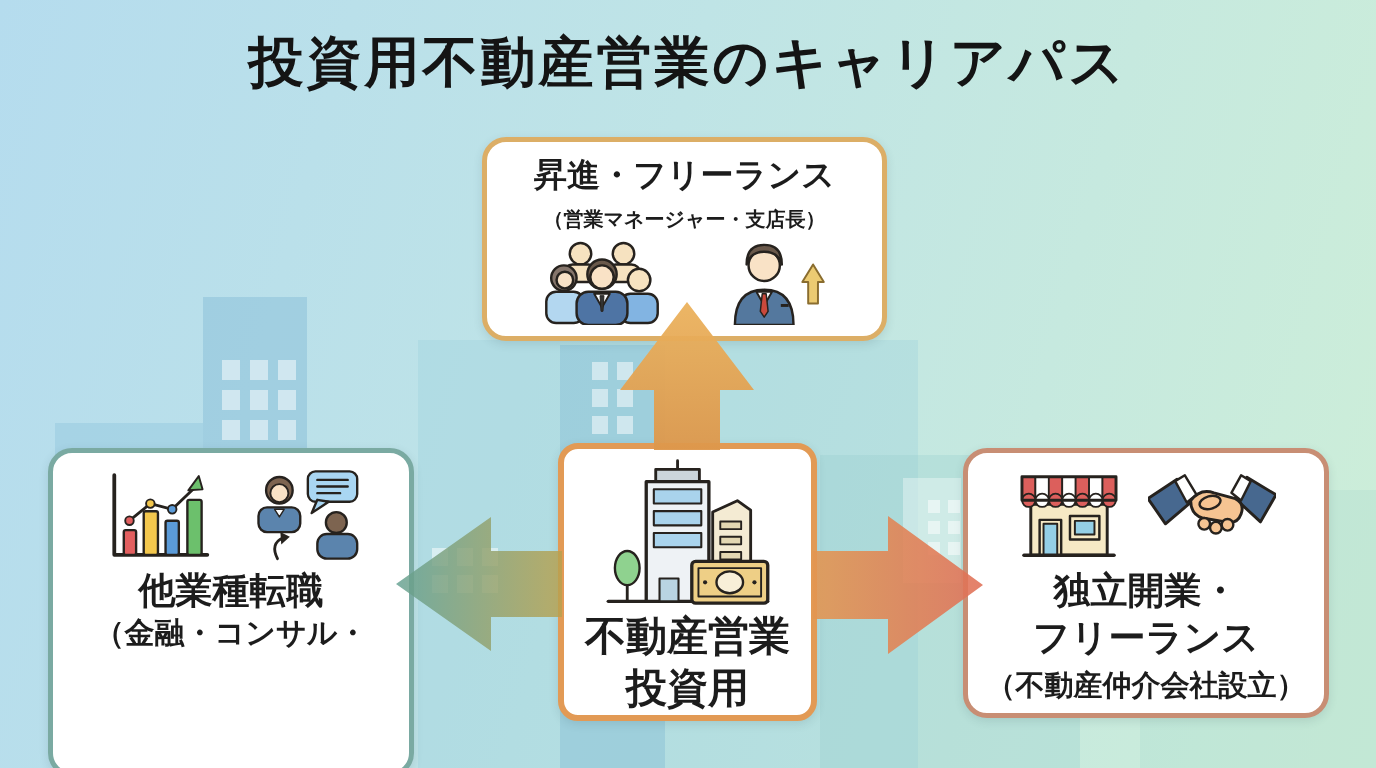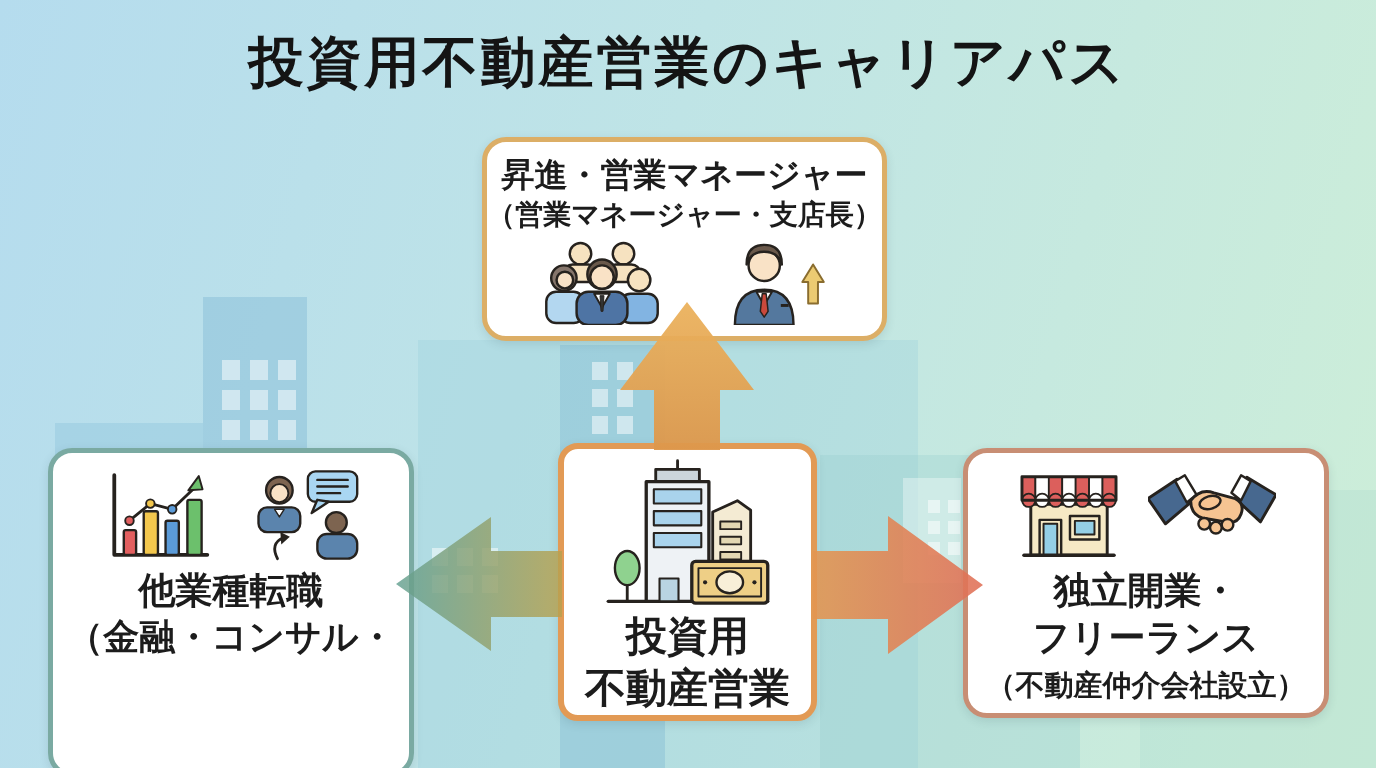--- a/index.html
+++ b/index.html
@@ -20,26 +20,26 @@
     font-size:55px;font-weight:800;letter-spacing:3px;color:#141414;z-index:2;
   }
   
   .box{
     position:absolute;background:#fff;border-radius:24px;text-align:center;
     font-weight:800;z-index:2;box-shadow:0 3px 10px rgba(40,60,70,.13);
     box-sizing:border-box;
   }
   .top-box{left:482px;top:137px;width:405px;height:204px;border:5px solid #dcae66;}
   .top-box .t1{font-size:33px;margin-top:13px;line-height:1.2;}
-  .top-box .t2{font-size:28px;margin-top:3px;line-height:1.2;}
+  .top-box .t2{font-size:20px;margin-top:12px;line-height:1.2;}
   .center-box{left:558px;top:443px;width:259px;height:278px;border:6px solid #e29a55;border-radius:20px;}
   .center-box .t1{font-size:41px;line-height:1.26;margin-top:0px;}
   .left-box{left:48px;top:448px;width:366px;height:329px;border:5px solid #7aaaa2;}
   .left-box .t1{font-size:37px;margin-top:4px;line-height:1.2;}
-  .left-box .t2{font-size:36px;line-height:1.32;}
+  .left-box .t2{font-size:30px;line-height:1.32;}
   .right-box{left:963px;top:448px;width:366px;height:270px;border:5px solid #c88e74;}
   .right-box .t1{font-size:37px;line-height:1.28;}
   .right-box .t2{font-size:29px;margin-top:4px;}
   .icons-row{display:flex;justify-content:center;align-items:flex-end;}
   .top-box .icons-row{gap:58px;margin-top:8px;}
   .left-box .icons-row{gap:36px;margin-top:16px;}
   .right-box .icons-row{gap:26px;margin-top:14px;}
   .center-box .icons-row{margin-top:8px;}
   
   .arrow{position:absolute;z-index:3;}
@@ -127,21 +127,21 @@
     <defs>
         <linearGradient id="gRight" x1="0" y1="0" x2="1" y2="0">
       <stop offset="0" stop-color="#e39650"></stop>
           <stop offset="1" stop-color="#e06f57"></stop>
     </linearGradient>
       </defs>
     <polygon points="170,69 75,0 75,35 0,35 0,103 75,103 75,138" fill="url(#gRight)" opacity="0.88"></polygon>
   </svg>
 
   <div class="box top-box">
-    <div class="t1">昇進・営業マネージャー</div>
+    <div class="t1">昇進・フリーランス</div>
     <div class="t2">（営業マネージャー・支店長）</div>
     <div class="icons-row">
       <span>
         <svg width="118" height="86" viewBox="0 0 118 88">
           <g stroke="#26221e" stroke-width="2.5" stroke-linejoin="round">
             <circle cx="37" cy="15" r="11" fill="#f6e2c0"></circle>
               <rect x="20" y="26" width="34" height="18" rx="9" fill="#f6e2c0"></rect>
             <circle cx="81" cy="15" r="11" fill="#f6e2c0"></circle>
               <rect x="64" y="26" width="34" height="18" rx="9" fill="#f6e2c0"></rect>
             <circle cx="20" cy="40" r="13" fill="#85756b"></circle>
@@ -194,22 +194,22 @@
             <rect x="124" y="100" width="22" height="8" fill="#e3d7b2" stroke-width="2"></rect>
             <rect x="94" y="110" width="80" height="44" rx="4" fill="#eecf86" stroke-width="3.5"></rect>
             <rect x="101" y="117" width="66" height="30" fill="none" stroke-width="2"></rect>
             <ellipse cx="134" cy="132" rx="14" ry="11.5" fill="#f8efd8" stroke-width="2.5"></ellipse>
             <circle cx="108" cy="132" r="2.2" fill="#26221e" stroke="none"></circle>
             <circle cx="160" cy="132" r="2.2" fill="#26221e" stroke="none"></circle>
           </g>
         </svg>
       </span>
     </div>
+    <div class="t1">不動産営業</div>
     <div class="t1">投資用</div>
-    <div class="t1">不動産営業</div>
   </div>
 
   <div class="box left-box">
     <div class="icons-row">
       <span>
         <svg width="112" height="92" viewBox="0 0 118 96">
           <g stroke="#26221e" stroke-linejoin="round" stroke-linecap="round">
             <path d="M14 6 V90 H112" stroke-width="4" fill="none"></path>
             <rect x="24" y="64" width="13" height="26" rx="2" fill="#e25f5f" stroke-width="2.5"></rect>
             <rect x="45" y="44" width="15" height="46" rx="2" fill="#f3c74d" stroke-width="2.5"></rect>

